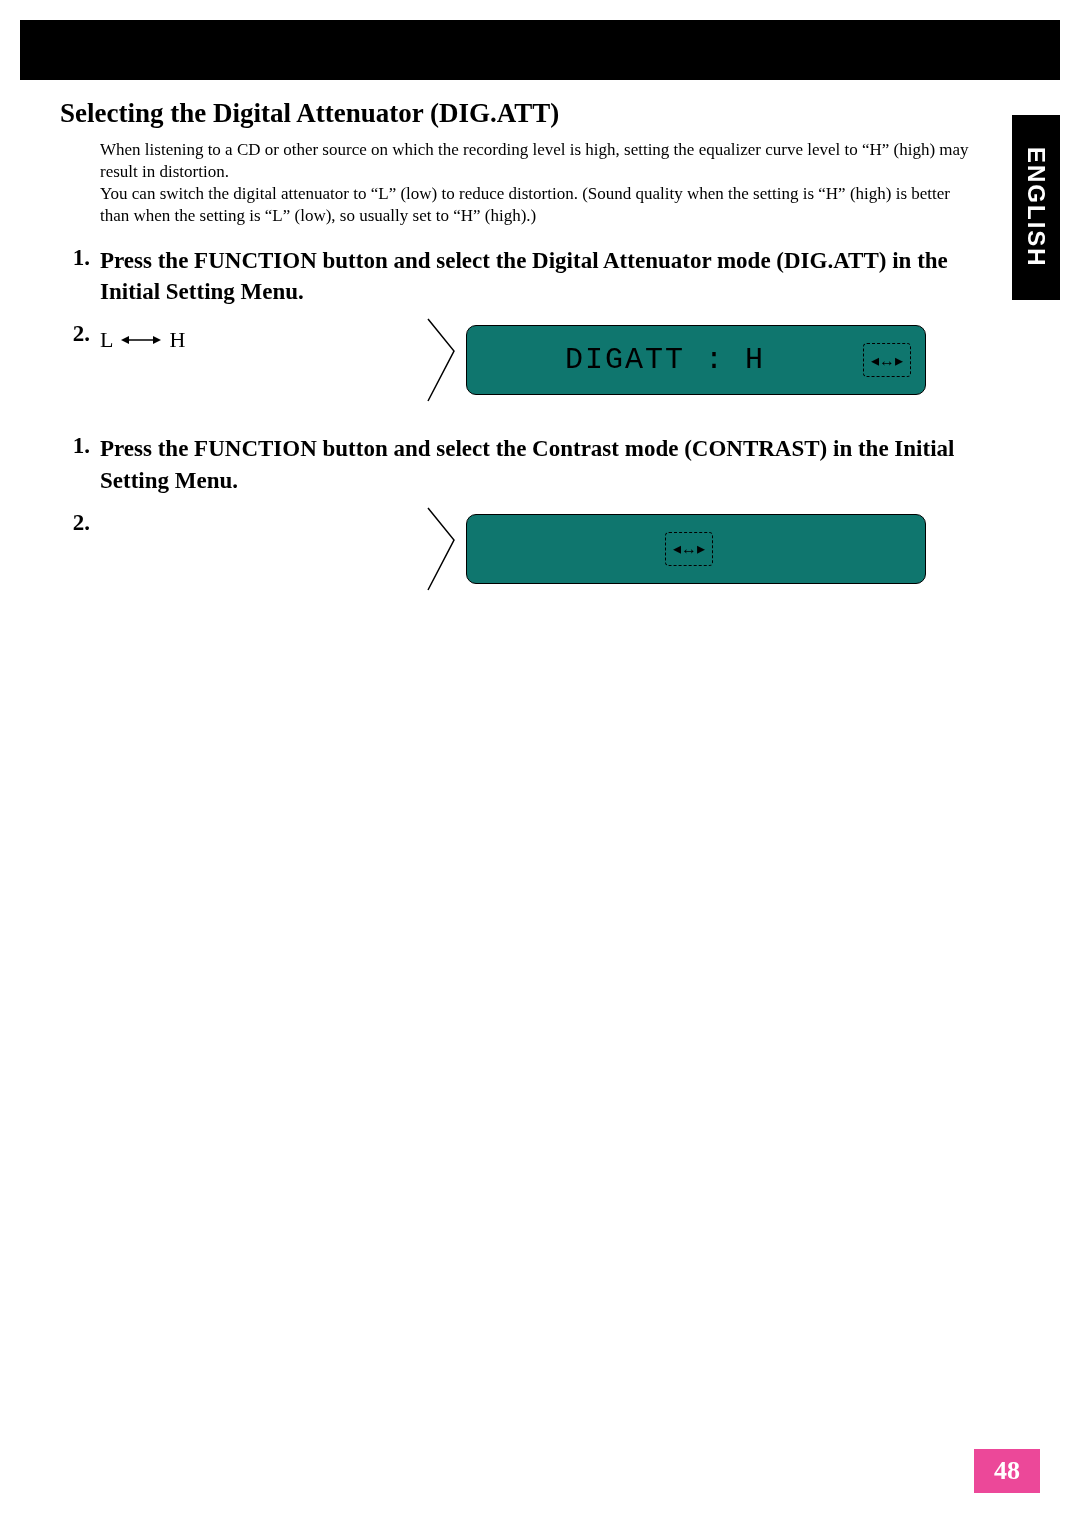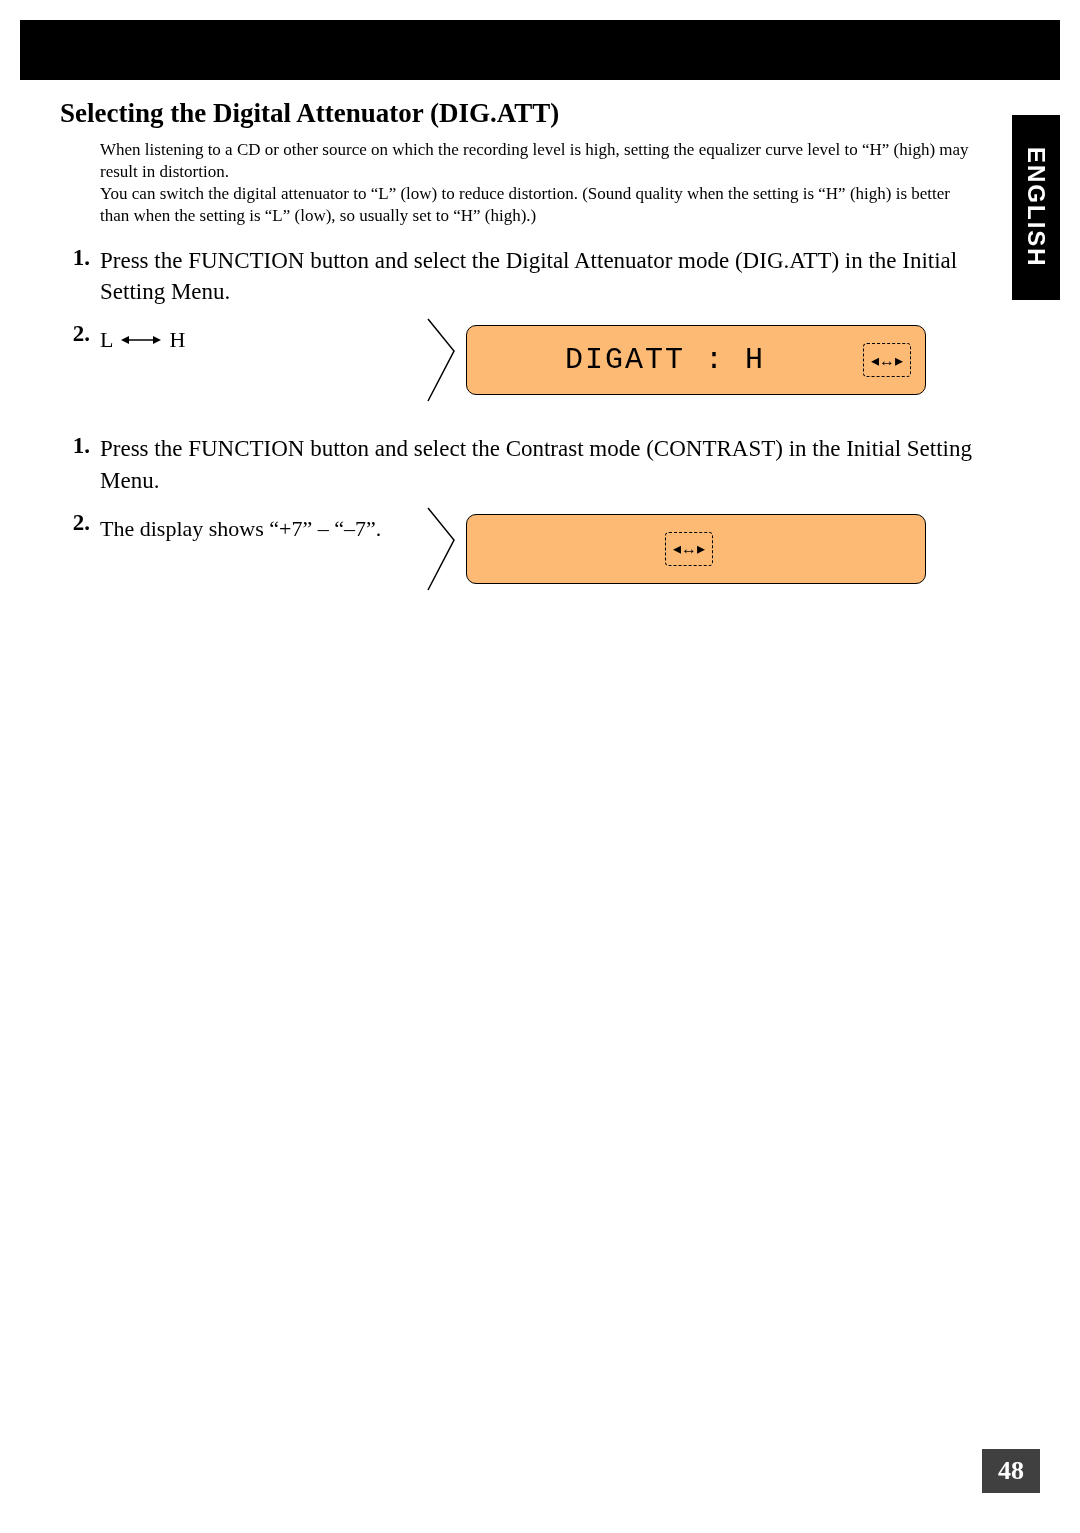--- a/index.html
+++ b/index.html
@@ -54,38 +54,38 @@
     margin-bottom: 14px;
   }
   .step-num {
     font-weight: bold;
     width: 40px;
     flex-shrink: 0;
     text-align: right;
     padding-right: 10px;
   }
   .step-body { flex: 1; }
-  .step-bold { font-weight: normal; line-height: 1.35; }
+  .step-bold { font-weight: bold; line-height: 1.35; }
   .step-note { font-size: 22px; margin-top: 6px; }
   .sec2 { margin-top: 28px; }
   .row-with-lcd {
     display: flex;
     align-items: flex-start;
   }
   .row-with-lcd .step { flex: 0 0 350px; }
   .lcd-wrap {
     display: flex;
     align-items: center;
     margin-left: 10px;
     margin-top: -6px;
   }
   .pointer-svg { flex-shrink: 0; }
   .lcd {
     width: 460px; height: 70px;
-    background: #fdba74;
+    background: #0f766e;
     border: 1.5px solid #000;
     border-radius: 10px;
     display: flex; align-items: center; justify-content: center;
     position: relative;
     margin-left: 6px;
   }
   .lcd-text {
     font-family: "Courier New", monospace;
     font-size: 30px;
     letter-spacing: 2px;
@@ -99,22 +99,22 @@
     margin-right: 14px;
     font-size: 16px;
     display:flex; align-items:center; justify-content:center;
     font-family: Arial, sans-serif;
   }
   .lh-arrow { display:inline-flex; align-items:center; gap:8px; }
   .dbl-arrow { font-size: 20px; }
   .page-num {
     position: absolute;
     bottom: 40px; right: 40px;
-    width: 58px; height: 44px;
-    background: #404040; color: #fff;
+    width: 66px; height: 44px;
+    background: #ec4899; color: #fff;
     display:flex; align-items:center; justify-content:center;
     font-family: "Times New Roman", serif;
     font-size: 26px; font-weight: bold;
   }
   .lr-btn { font-family: Arial, sans-serif; }
 </style>
 </head>
 <body>
 
 <div class="black-bar"></div>
@@ -164,21 +164,20 @@
 
     <div class="step">
       <div class="step-num">1.</div>
       <div class="step-body step-bold">Press the FUNCTION button and select the Contrast mode (CONTRAST) in the Initial Setting Menu.</div>
     </div>
 
     <div class="row-with-lcd">
       <div class="step" style="flex:0 0 350px;">
         <div class="step-num">2.</div>
         <div class="step-body">
-          <div class="step-note">The display shows “+7” – “–7”.</div>
         </div>
       </div>
       <div class="lcd-wrap">
         <svg class="pointer-svg" width="40" height="90" viewBox="0 0 40 90">
           <path d="M 8 4 L 34 36 L 8 86" fill="none" stroke="#000" stroke-width="1.5"></path>
         </svg>
         <div class="lcd">
           <span class="lcd-icon">◂↔▸</span>
         </div>
       </div>

